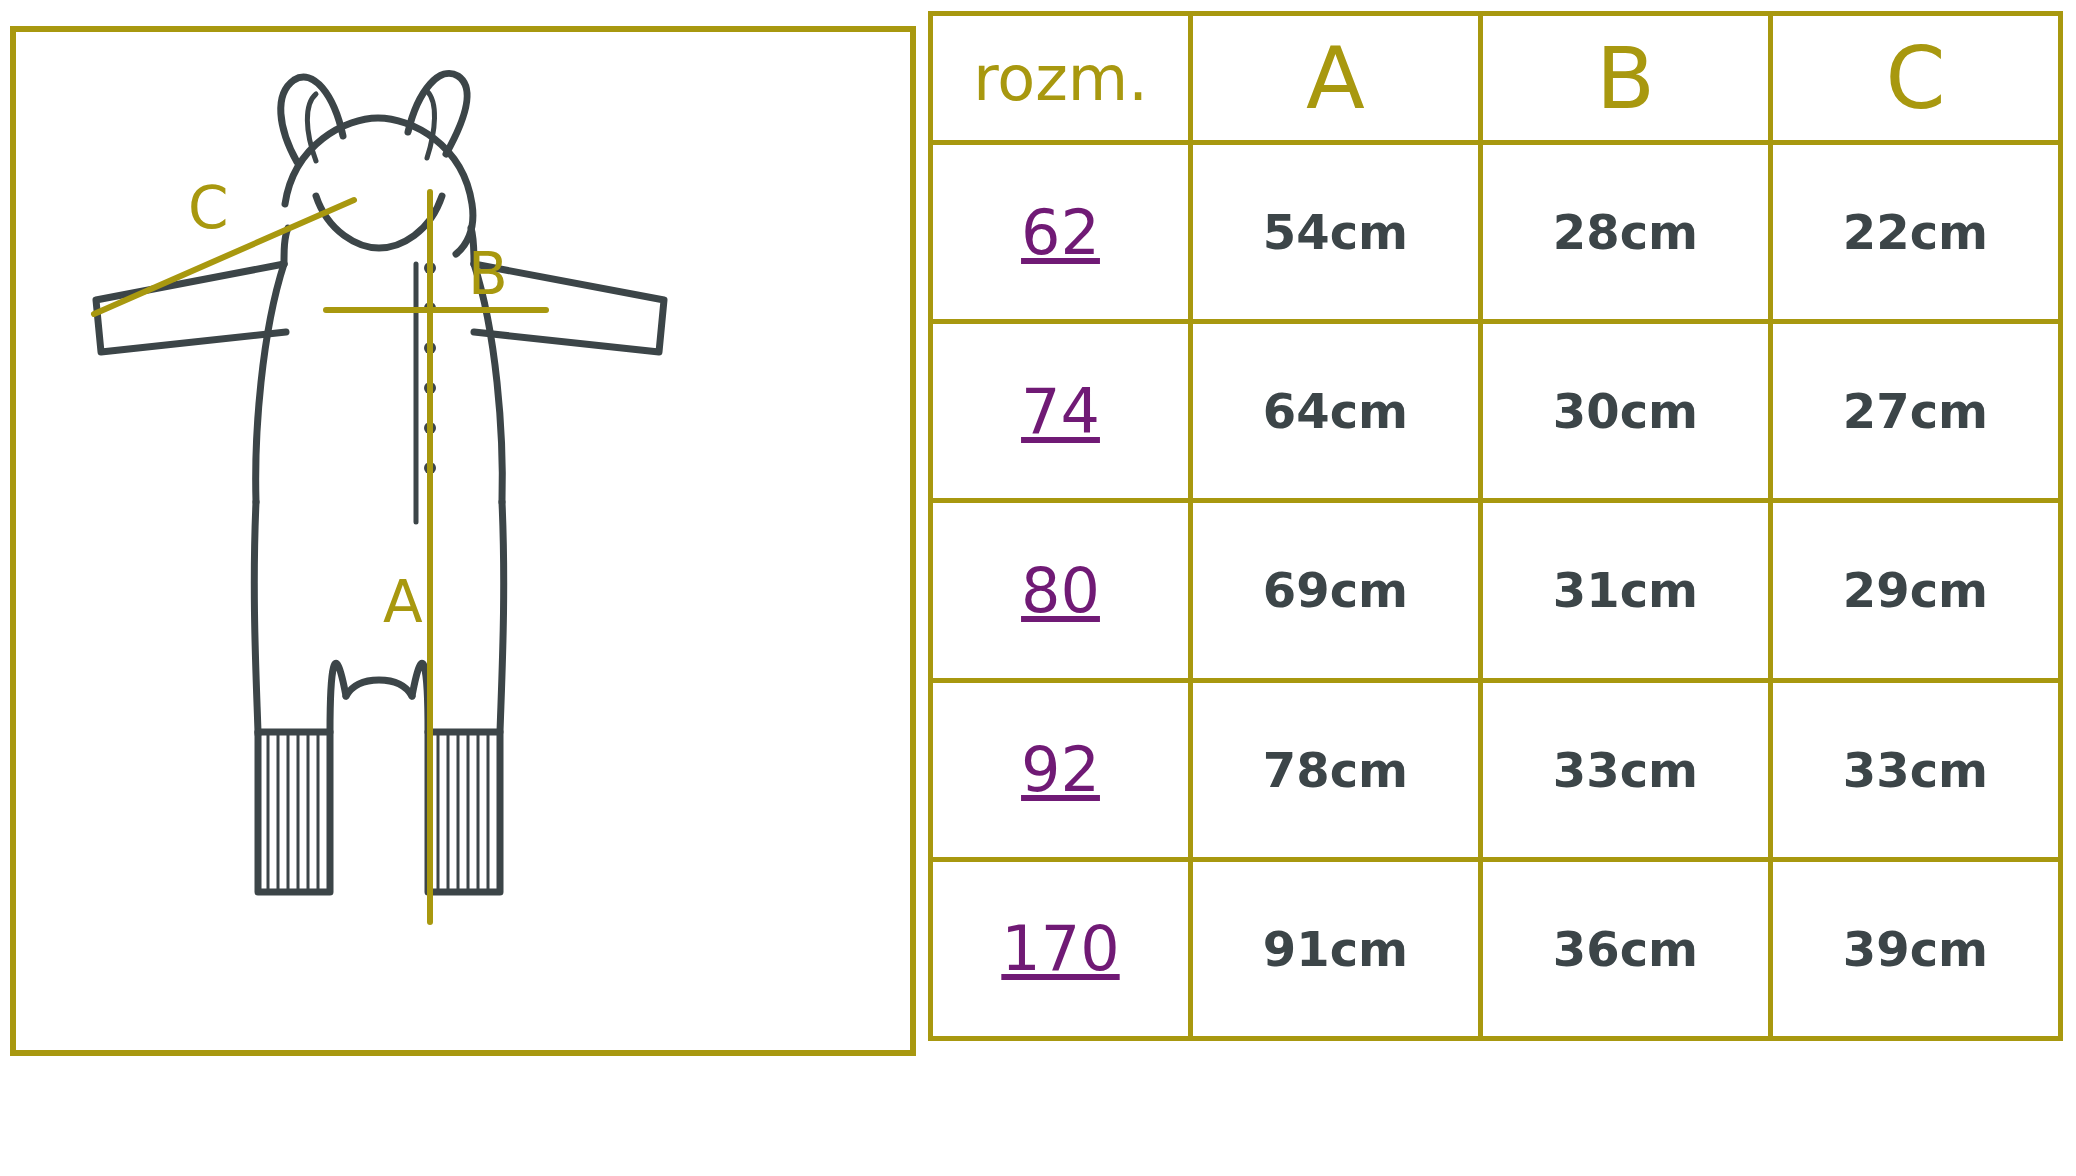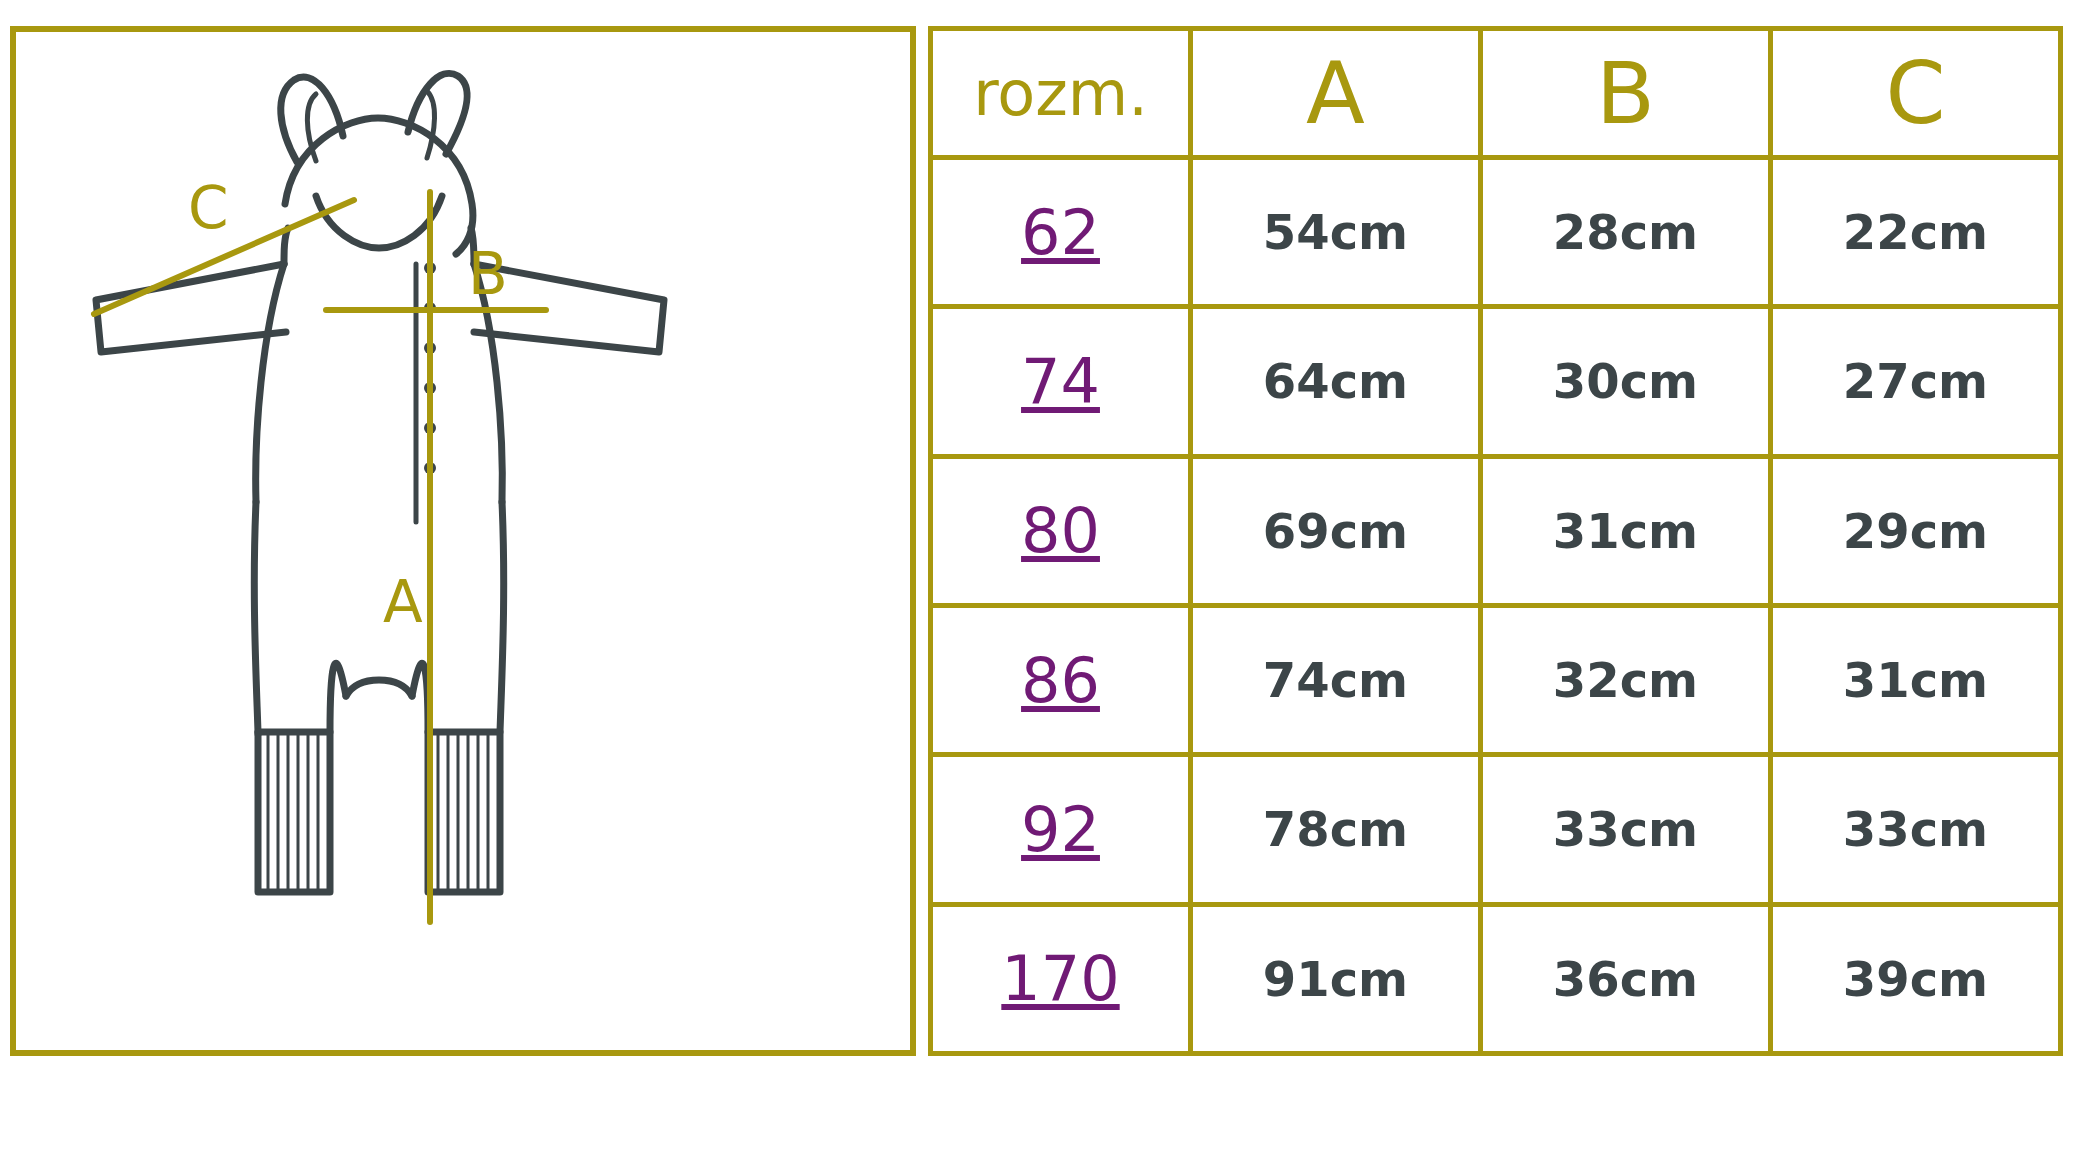--- a/index.html
+++ b/index.html
@@ -36,21 +36,21 @@
     left: 0;
     top: 0;
     width: 906px;
     height: 1030px;
   }
 
   
   .size-table {
     position: absolute;
     left: 928px;
-    top: 26px;
+    top: 11px;
     width: 1130px;
     height: 1030px;
     border-collapse: collapse;
     table-layout: fixed;
   }
   .size-table col.c-size { width: 260px; }
   .size-table col.c-a    { width: 290px; }
   .size-table col.c-b    { width: 290px; }
   .size-table col.c-c    { width: 290px; }
 
@@ -203,26 +203,20 @@
         <td class="meas-cell">30cm</td>
         <td class="meas-cell">27cm</td>
       </tr>
       <tr>
         <td class="size-cell">80</td>
         <td class="meas-cell">69cm</td>
         <td class="meas-cell">31cm</td>
         <td class="meas-cell">29cm</td>
       </tr>
       <tr>
-        <td class="size-cell">86</td>
-        <td class="meas-cell">74cm</td>
-        <td class="meas-cell">32cm</td>
-        <td class="meas-cell">31cm</td>
-      </tr>
-      <tr>
         <td class="size-cell">92</td>
         <td class="meas-cell">78cm</td>
         <td class="meas-cell">33cm</td>
         <td class="meas-cell">33cm</td>
       </tr>
       <tr>
         <td class="size-cell">170</td>
         <td class="meas-cell">91cm</td>
         <td class="meas-cell">36cm</td>
         <td class="meas-cell">39cm</td>

